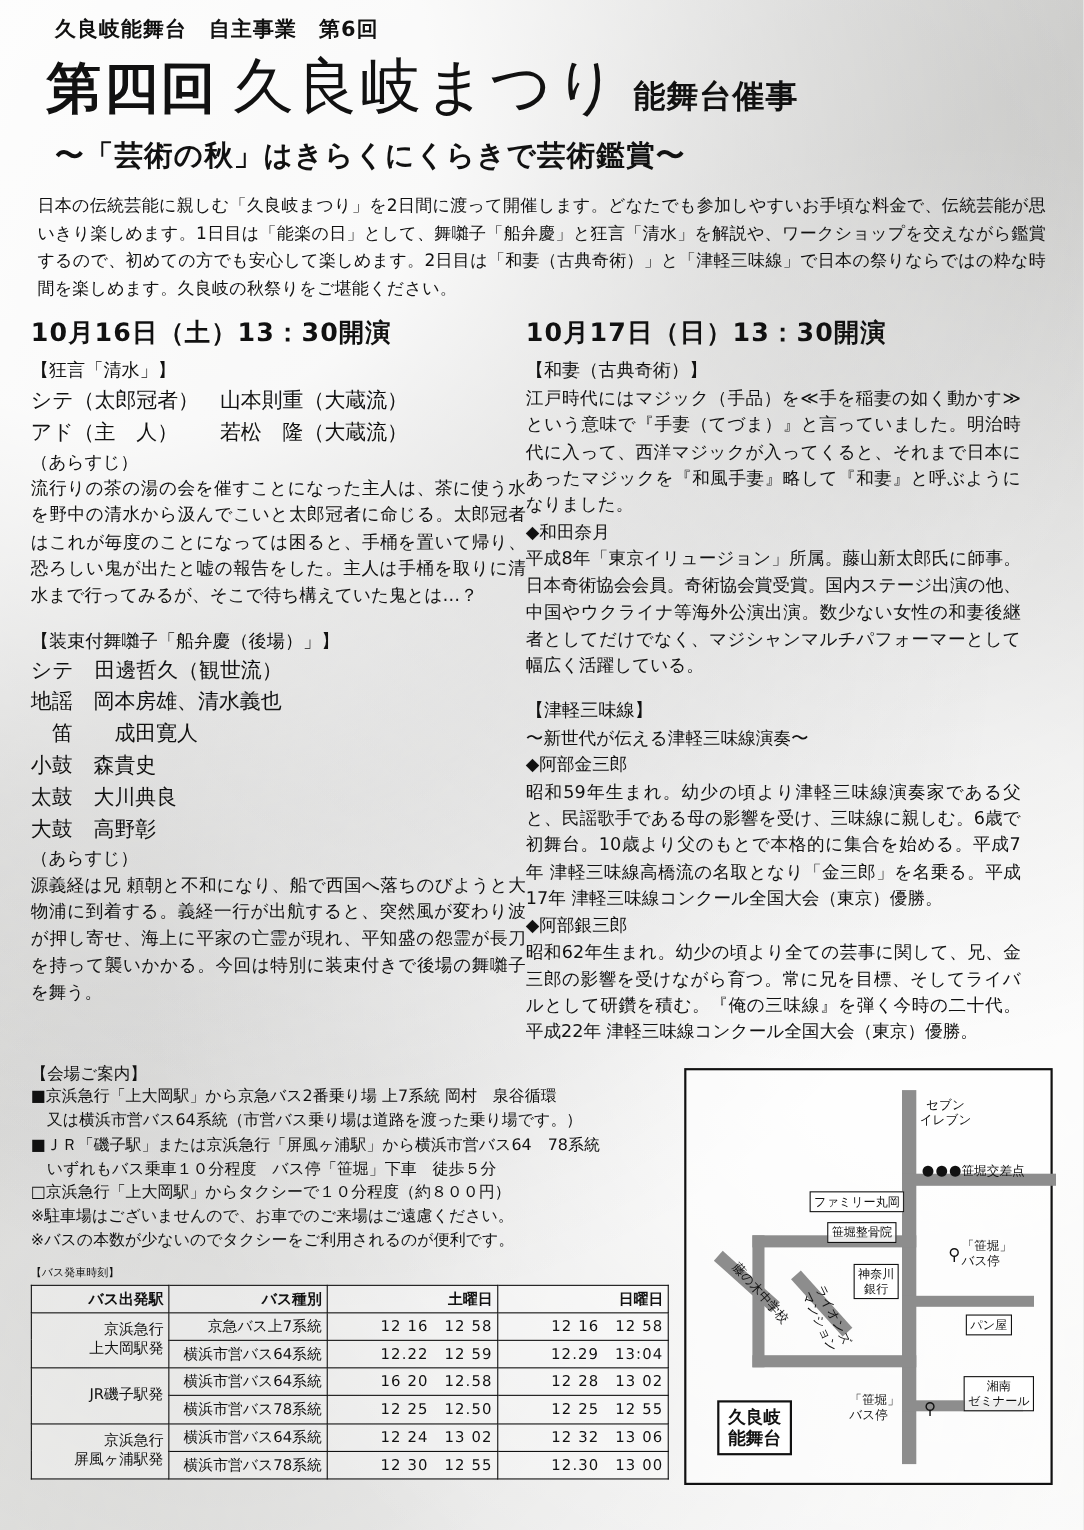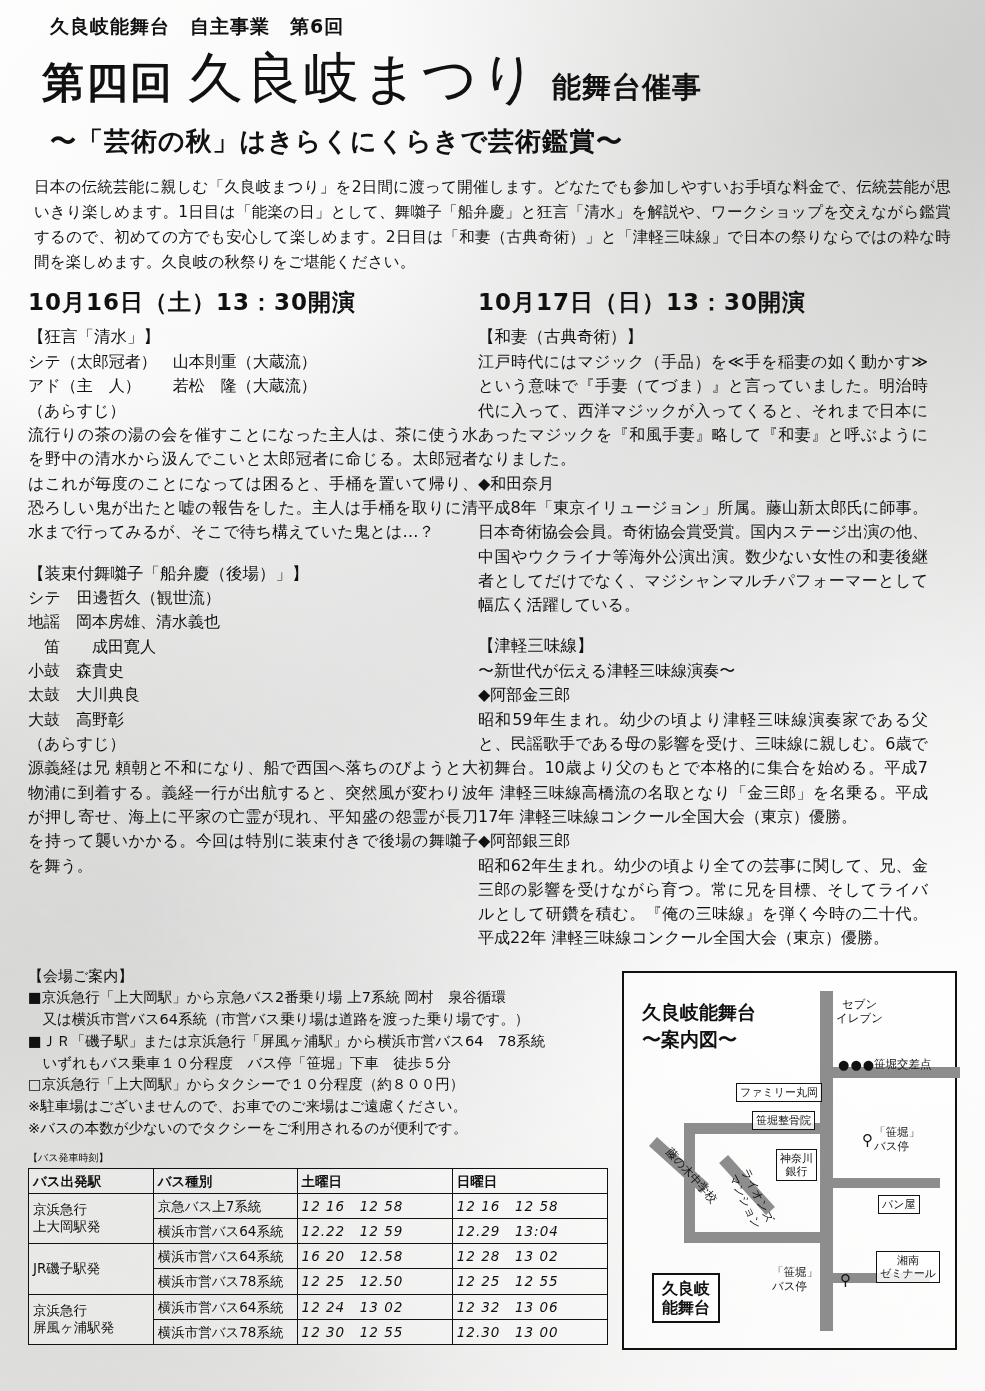--- a/index.html
+++ b/index.html
@@ -27,21 +27,21 @@
   }
   .content{position:relative;z-index:2;padding:0 28px;}
 
   
   .kicker{
     font-size:19px;font-weight:bold;letter-spacing:1px;
     margin:14px 0 2px 22px;
   }
   .title-row{display:flex;align-items:baseline;margin-left:14px;}
   .t-big{
-    font-size:42px;font-weight:bold;letter-spacing:2px;
+    font-size:50px;font-weight:bold;letter-spacing:2px;
     line-height:1.05;
   }
   .t-big2{
     font-size:55px;font-weight:normal;letter-spacing:3px;margin-left:14px;
   }
   .t-sub{font-size:29px;font-weight:bold;margin-left:12px;letter-spacing:1px;}
   .subtitle{
     font-size:26px;font-weight:bold;margin:8px 0 0 22px;letter-spacing:1px;
   }
 
@@ -55,40 +55,40 @@
   
   .cols{display:flex;gap:0;margin-top:12px;}
   .col{width:450px;}
   .daytitle{
     font-size:23px;font-weight:bold;letter-spacing:1px;margin-bottom:6px;
   }
   .sec-h{font-size:16.5px;line-height:1.55;margin-top:4px;}
   .body-l{font-size:16px;line-height:1.52;}
   .body-j{font-size:16px;line-height:1.52;text-align:justify;}
   .gap{height:12px;}
-  .cast{font-size:16px;line-height:1.52;}
+  .cast{font-size:19px;line-height:1.52;}
 
   
   .lower{display:flex;margin-top:14px;gap:10px;}
   .access{width:600px;font-size:14.5px;line-height:1.5;}
   .access .h{font-size:15px;}
   .access .ln{white-space:nowrap;}
 
   
   .tt-title{font-size:10px;margin:10px 0 3px 0;}
   table.bus{
     border-collapse:collapse;width:580px;font-size:13.5px;
     background:rgba(255,255,255,.35);
   }
   table.bus th,table.bus td{
-    border:1px solid #111;padding:3px 4px;text-align:left;line-height:1.35;
+    border:1px solid #111;padding:3px 4px;text-align:right;line-height:1.35;
   }
   table.bus td.sta{width:120px;font-size:13.5px;line-height:1.3;}
   table.bus td.kind{width:140px;}
-  table.bus td.tm{width:150px;letter-spacing:1px;font-style:italic;}
+  table.bus td.tm{width:150px;letter-spacing:1px;}
 
   
   .mapbox{
     position:relative;width:340px;height:375px;
     border:2px solid #111;background:rgba(255,255,255,.55);
     margin-top:6px;
   }
   .map-title{position:absolute;left:18px;top:26px;font-size:19px;font-weight:bold;line-height:1.45;}
   .road{position:absolute;background:#8d8d8d;}
   .mlabel{position:absolute;font-size:11.5px;line-height:1.25;text-align:center;}
@@ -210,22 +210,20 @@
           <tr>
             <td class="kind">横浜市営バス78系統</td>
             <td class="tm">12 30　12 55</td>
             <td class="tm">12.30　13 00</td>
           </tr>
         </tbody>
       </table>
     </div>
 
     <div class="mapbox">
-      <div class="map-title" style="white-space:pre-line">久良岐能舞台
-〜案内図〜</div>
 
       <div class="road" style="left:196px;top:18px;width:13px;height:340px;"></div>
       <div class="road" style="left:196px;top:94px;width:140px;height:11px;"></div>
       <div class="road" style="left:60px;top:150px;width:149px;height:11px;"></div>
       <div class="road" style="left:60px;top:150px;width:11px;height:120px;"></div>
       <div class="road" style="left:60px;top:259px;width:149px;height:11px;"></div>
       <div class="road" style="left:196px;top:205px;width:120px;height:10px;"></div>
       <div class="road" style="left:196px;top:300px;width:110px;height:10px;"></div>
       <div class="road" style="left:20px;top:186px;width:70px;height:12px;transform:rotate(42deg);"></div>
       <div class="road" style="left:88px;top:206px;width:70px;height:12px;transform:rotate(48deg);"></div>

